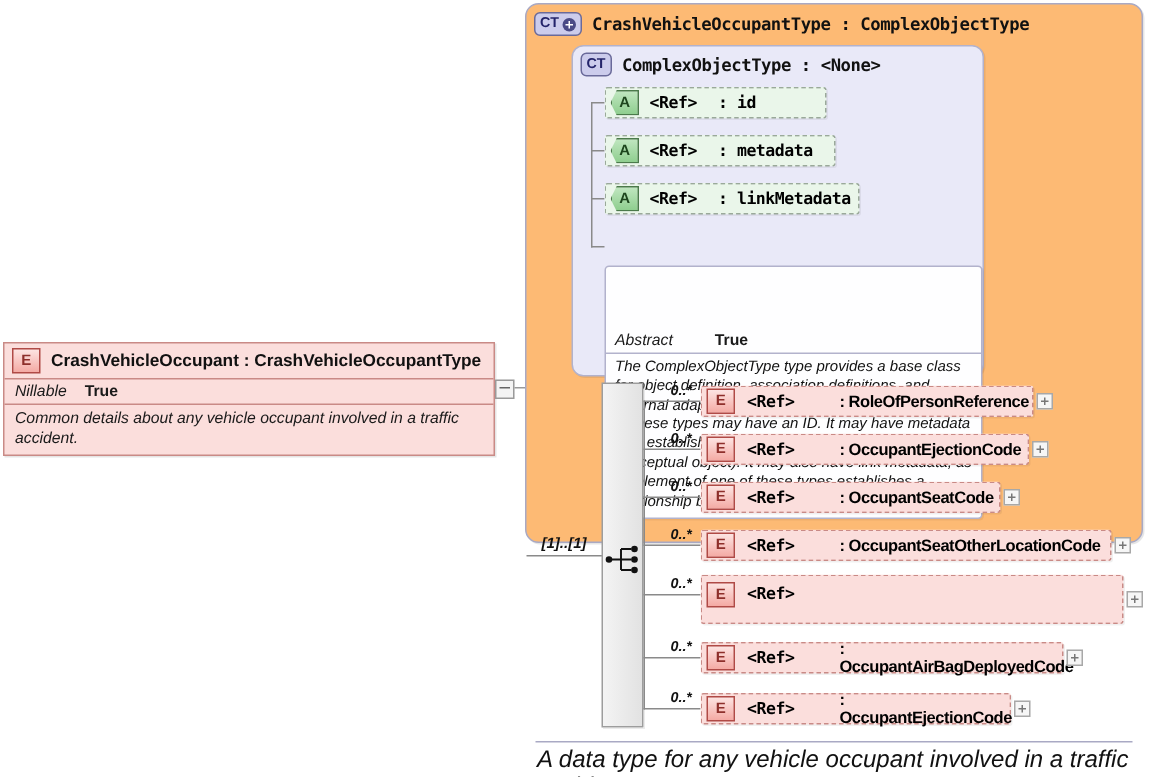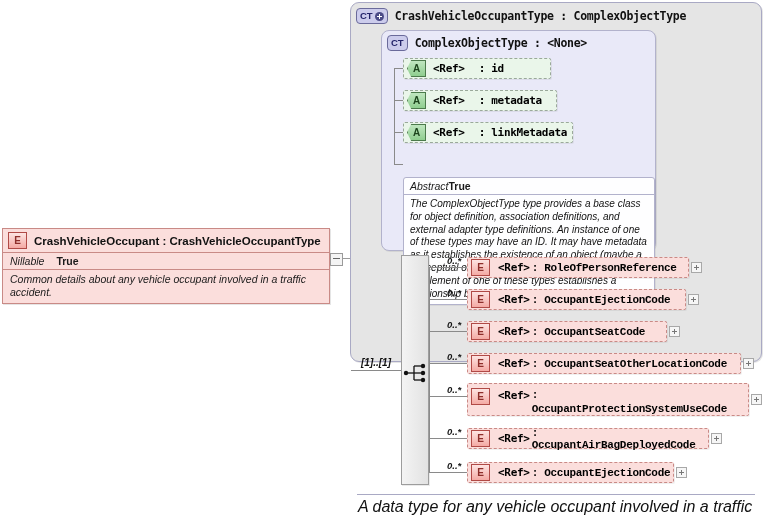--- a/index.html
+++ b/index.html
@@ -110,21 +110,21 @@
     background: #666;
   }
 
   
   #outer-panel {
     position: absolute;
     left: 350px;
     top: 2px;
     width: 412px;
     height: 360px;
-    background: #e5e5e5;
+    background: #fdba74;
     border: 1px solid #a9a9c4;
     border-radius: 9px;
     box-shadow: 1px 1px 0 rgba(0,0,0,0.10);
     box-sizing: border-box;
   }
   #outer-header {
     display: flex;
     align-items: center;
     gap: 7px;
     padding: 5px 0 0 5px;
@@ -256,23 +256,24 @@
     top: 146px;
     width: 252px;
     background: #fefeff;
     border: 1px solid #b2b2cc;
     border-radius: 3px;
     box-sizing: border-box;
     box-shadow: 1px 1px 0 rgba(0,0,0,0.06);
   }
   #abstract-box .proprow {
     display: flex;
-    gap: 0;
+    gap: 28px;
     padding: 2px 5px 2px 6px;
     align-items: baseline;
+    margin-top: 41px;
   }
   #abstract-box .doc {
     padding: 3px 5px 4px 6px;
     font-style: italic;
     font-size: 10px;
     line-height: 1.28;
     color: #111;
   }
   .abs-sep {
     height: 1px;
@@ -329,22 +330,22 @@
   .elem-ref {
     font-size: 11px;
     font-weight: bold;
     margin-left: 8px;
     font-family: "DejaVu Sans Mono", monospace;
     letter-spacing: -0.3px;
   }
   .elem-name {
     font-size: 11px;
     font-weight: bold;
-    margin-left: 2px;
-    font-family: Liberation Mono, monospace;
+    margin-left: 30px;
+    font-family: Liberation Sans, sans-serif;
     letter-spacing: -0.3px;
   }
   .card-label {
     position: absolute;
     font-style: italic;
     font-size: 9.5px;
     font-weight: bold;
     color: #111;
   }
   .expand-box {
@@ -510,21 +511,20 @@
     <span class="elem-ref">&lt;Ref&gt;</span>
     <span class="elem-name">: OccupantSeatOtherLocationCode</span>
   </div>
   <div class="expand-box" style="left:392px; top:355px;"></div>
 
   <div class="conn-h" style="left:78px; top:393px; width:38px;"></div>
   <span class="card-label" style="left:96px; top:381px;">0..*</span>
   <div class="elem-box" style="left:116px; top:380px; width:282px; height:33px; align-items:flex-start; padding-top:2px;">
     <span class="badge-e" style="margin-top:2px;">E</span>
     <span class="elem-ref" style="margin-top:3px;">&lt;Ref&gt;</span>
-    <span class="elem-name" style="margin-top:3px; white-space:normal; line-height:1.25; width:178px;">: OccupantProtectionSystemUseCode</span>
   </div>
   <div class="expand-box" style="left:400px; top:391px;"></div>
 
   <div class="conn-h" style="left:78px; top:435px; width:38px;"></div>
   <span class="card-label" style="left:96px; top:423px;">0..*</span>
   <div class="elem-box" style="left:116px; top:425px; width:242px; height:21px;">
     <span class="badge-e">E</span>
     <span class="elem-ref">&lt;Ref&gt;</span>
     <span class="elem-name">: OccupantAirBagDeployedCode</span>
   </div>

